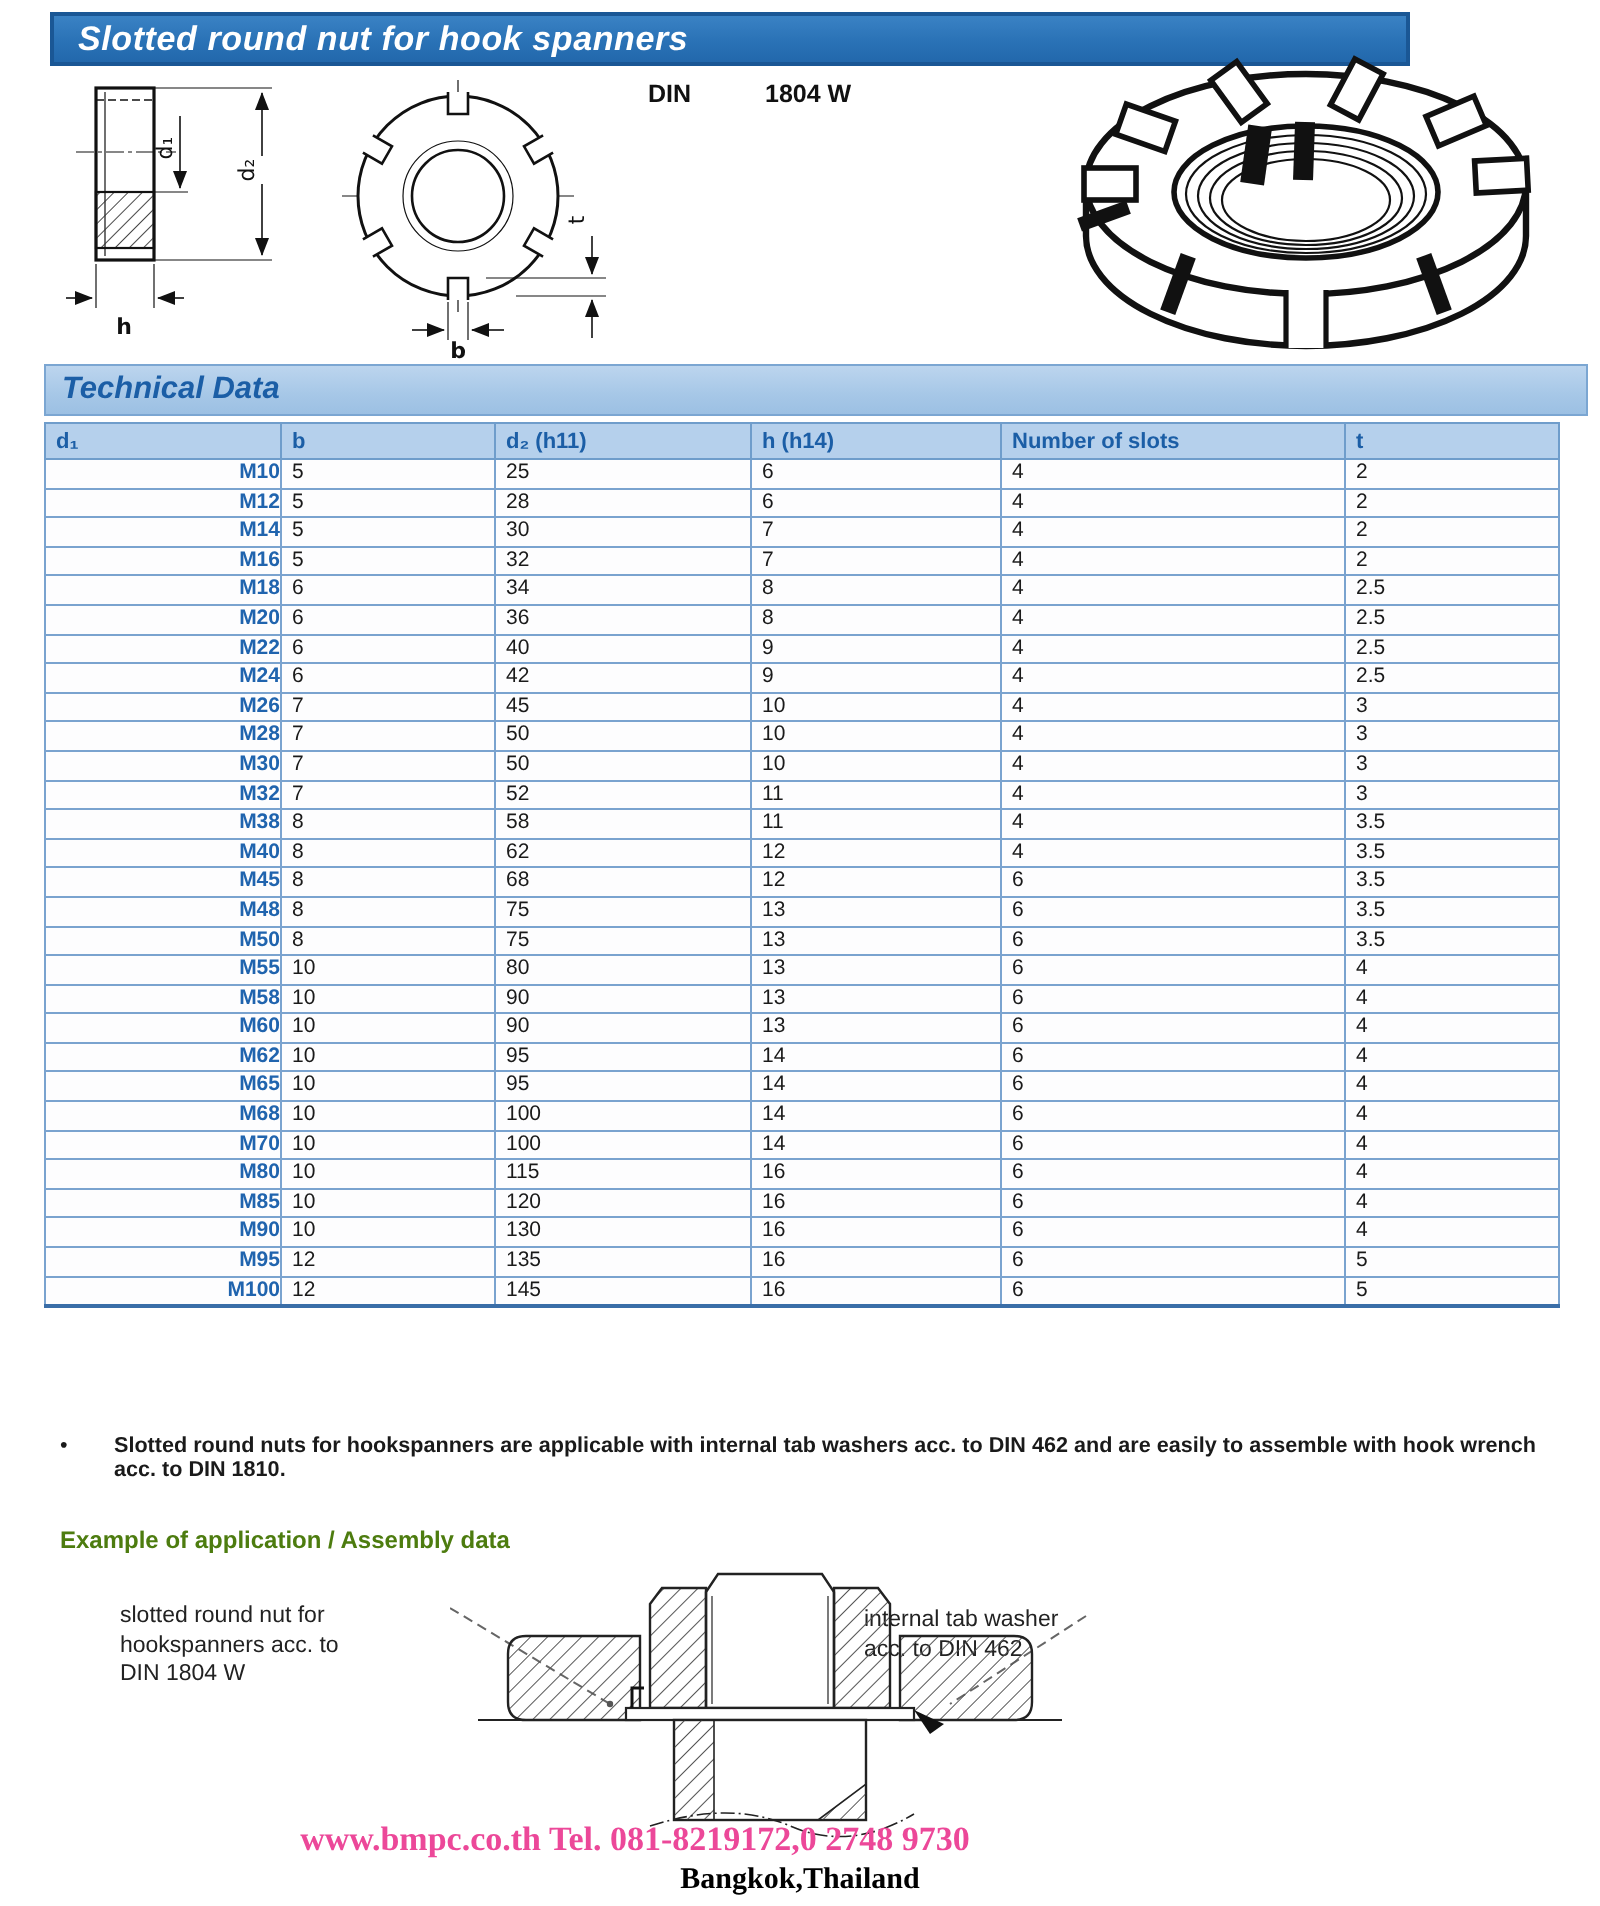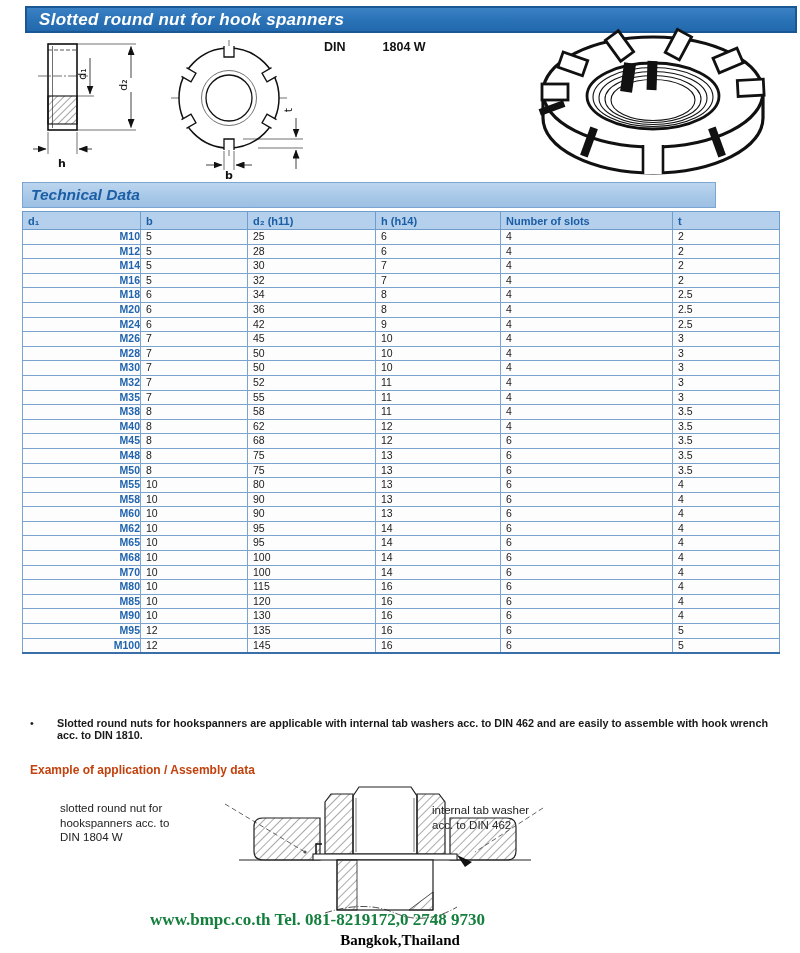--- a/index.html
+++ b/index.html
@@ -1,64 +1,64 @@
 <!DOCTYPE html>
 <html><head>
 <meta charset="utf-8">
 <style>
   html,body{margin:0;padding:0;background:#fff;}
   .page{position:relative;width:800px;height:953px;background:#ffffff;overflow:hidden;
         font-family:"Liberation Sans",sans-serif;color:#1a1a1a;}
 
   
-  .title-bar{position:absolute;left:25px;top:6px;width:772px;height:27px;
+  .title-bar{position:absolute;left:25px;top:6px;width:680px;height:27px;
     background:linear-gradient(180deg,#3a82c4 0%,#2a72b6 55%,#2268ac 100%);
     border:2px solid #1a5795;box-sizing:border-box;}
   .title-bar span{display:block;color:#ffffff;font-style:italic;font-weight:bold;
     font-size:17px;line-height:23px;padding-left:12px;letter-spacing:.3px;}
 
   
   .din{position:absolute;left:324px;top:40px;font-weight:bold;font-size:12.5px;color:#111;}
   .din .num{margin-left:37px;}
 
   
   .svg-abs{position:absolute;}
 
   
-  .section-bar{position:absolute;left:22px;top:182px;width:694px;height:26px;box-sizing:border-box;
+  .section-bar{position:absolute;left:22px;top:182px;width:772px;height:26px;box-sizing:border-box;
     background:linear-gradient(180deg,#bcd5ee 0%,#a6c7e7 60%,#9cc0e3 100%);
     border:1px solid #7ba6d2;}
   .section-bar span{display:block;color:#1b5ea6;font-style:italic;font-weight:bold;
     font-size:15.5px;line-height:24px;padding-left:8px;}
 
   
   table.tech{position:absolute;left:22px;top:211px;width:757px;border-collapse:collapse;
     table-layout:fixed;border:1px solid #4a7fb5;border-bottom:2px solid #3a6ea8;}
   table.tech th{background:#b5d0ec;color:#1b5ea6;text-align:left;font-size:11px;
     height:17px;padding:0 0 0 5px;border:1px solid #6f9dcb;font-weight:bold;}
   table.tech td{font-size:10.5px;height:13.6px;line-height:13.6px;padding:0 0 0 5px;
     border:1px solid #7aa3cf;background:#fdfdfe;color:#1a1a1a;}
   table.tech td.d1{color:#2064ae;font-weight:bold;text-align:right;}
 
   
   .footnote{position:absolute;left:30px;top:717px;width:745px;font-size:10.8px;color:#1a1a1a;}
   .footnote .bullet{position:absolute;left:0;top:0;}
   .footnote .txt{position:absolute;left:27px;top:0;width:720px;font-weight:bold;}
 
   
-  .app-heading{position:absolute;left:30px;top:763px;font-weight:bold;font-size:12px;color:#c2410c;text-align:center;}
+  .app-heading{position:absolute;left:30px;top:763px;font-weight:bold;font-size:12px;color:#4d7c0f;text-align:center;}
   .app-label-left{position:absolute;left:60px;top:801px;width:157px;text-align:left;
     font-size:11.5px;line-height:14.5px;color:#222;}
   .app-label-right{position:absolute;left:432px;top:803px;width:140px;text-align:left;
     font-size:11.5px;line-height:14.5px;color:#222;}
   .app-label-left span,.app-label-right span{display:block;}
 
   
   .footer1{position:absolute;left:0;top:910px;width:635px;text-align:center;
-    font-family:"Liberation Serif",serif;font-weight:bold;font-size:17px;color:#15803d;}
+    font-family:"Liberation Serif",serif;font-weight:bold;font-size:17px;color:#ec4899;}
   .footer2{position:absolute;left:0;top:932px;width:800px;text-align:center;
     font-family:"Liberation Serif",serif;font-weight:bold;font-size:15px;color:#000;}
 
   svg text{font-family:"DejaVu Sans",sans-serif;font-size:11px;fill:#111;}
 </style>
 </head>
 <body>
 
 <div class="page">
 
@@ -268,20 +268,28 @@
         </tr>
         <tr>
           <td class="d1">M20</td>
           <td>6</td>
           <td>36</td>
           <td>8</td>
           <td>4</td>
           <td>2.5</td>
         </tr>
         <tr>
+          <td class="d1">M22</td>
+          <td>6</td>
+          <td>40</td>
+          <td>9</td>
+          <td>4</td>
+          <td>2.5</td>
+        </tr>
+        <tr>
           <td class="d1">M24</td>
           <td>6</td>
           <td>42</td>
           <td>9</td>
           <td>4</td>
           <td>2.5</td>
         </tr>
         <tr>
           <td class="d1">M26</td>
           <td>7</td>
@@ -303,28 +311,20 @@
           <td>7</td>
           <td>50</td>
           <td>10</td>
           <td>4</td>
           <td>3</td>
         </tr>
         <tr>
           <td class="d1">M32</td>
           <td>7</td>
           <td>52</td>
-          <td>11</td>
-          <td>4</td>
-          <td>3</td>
-        </tr>
-        <tr>
-          <td class="d1">M35</td>
-          <td>7</td>
-          <td>55</td>
           <td>11</td>
           <td>4</td>
           <td>3</td>
         </tr>
         <tr>
           <td class="d1">M38</td>
           <td>8</td>
           <td>58</td>
           <td>11</td>
           <td>4</td>

